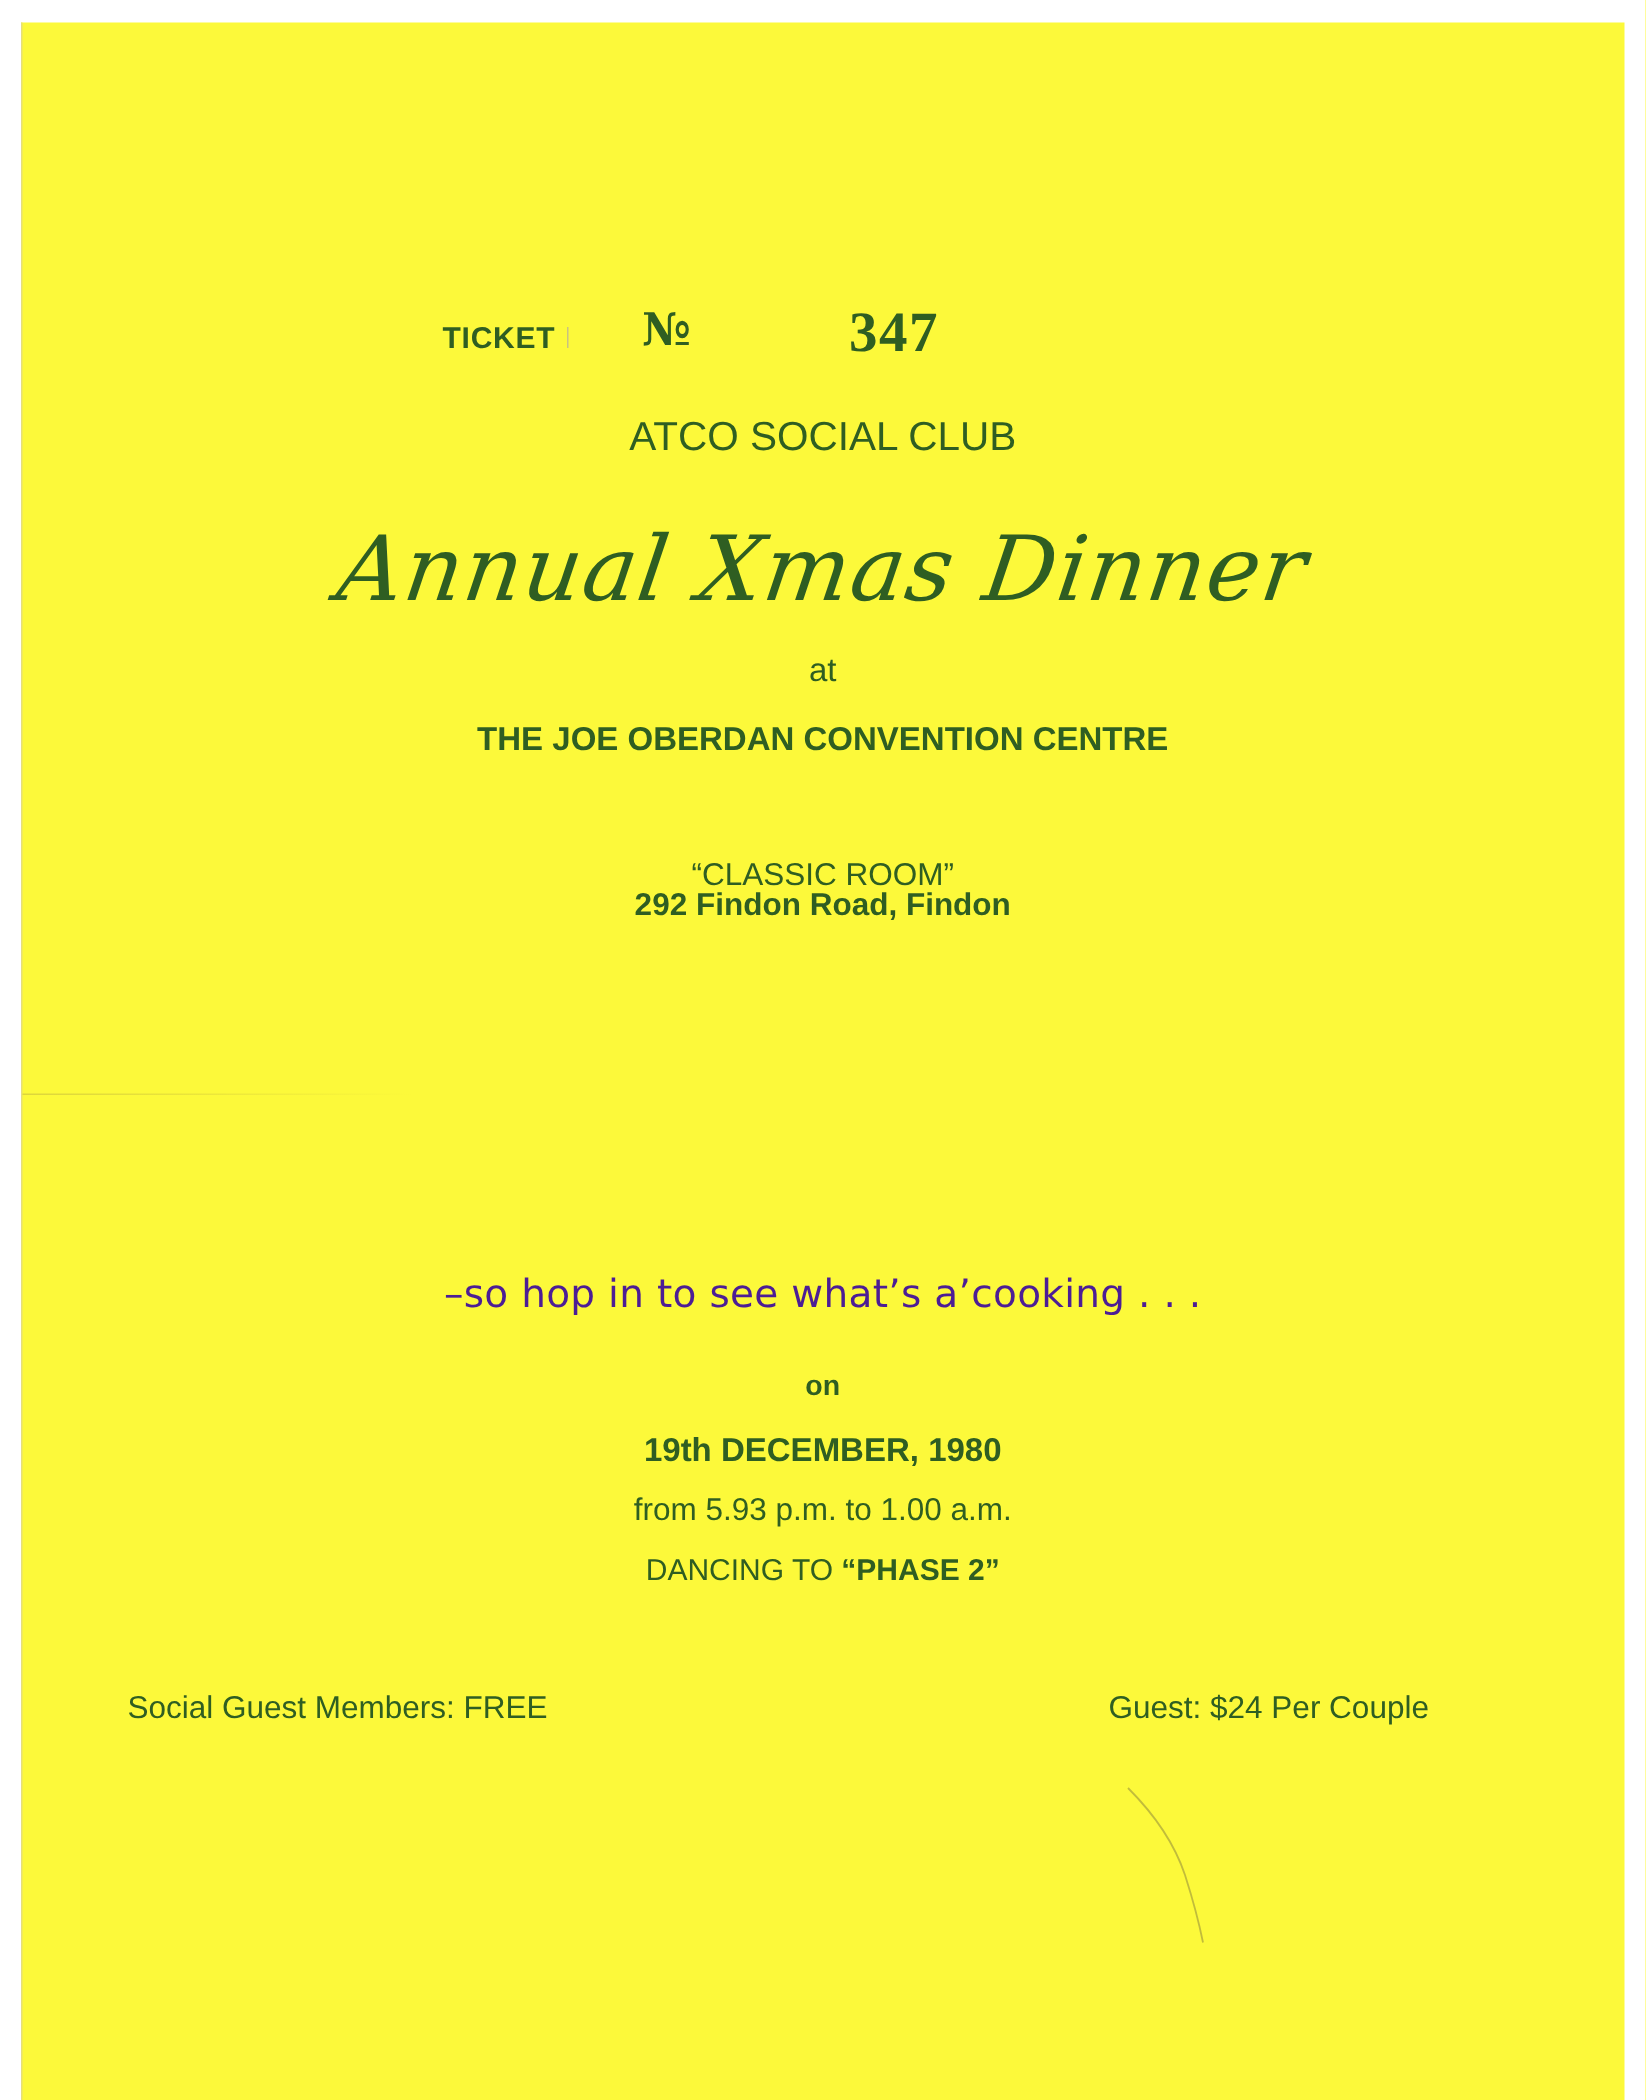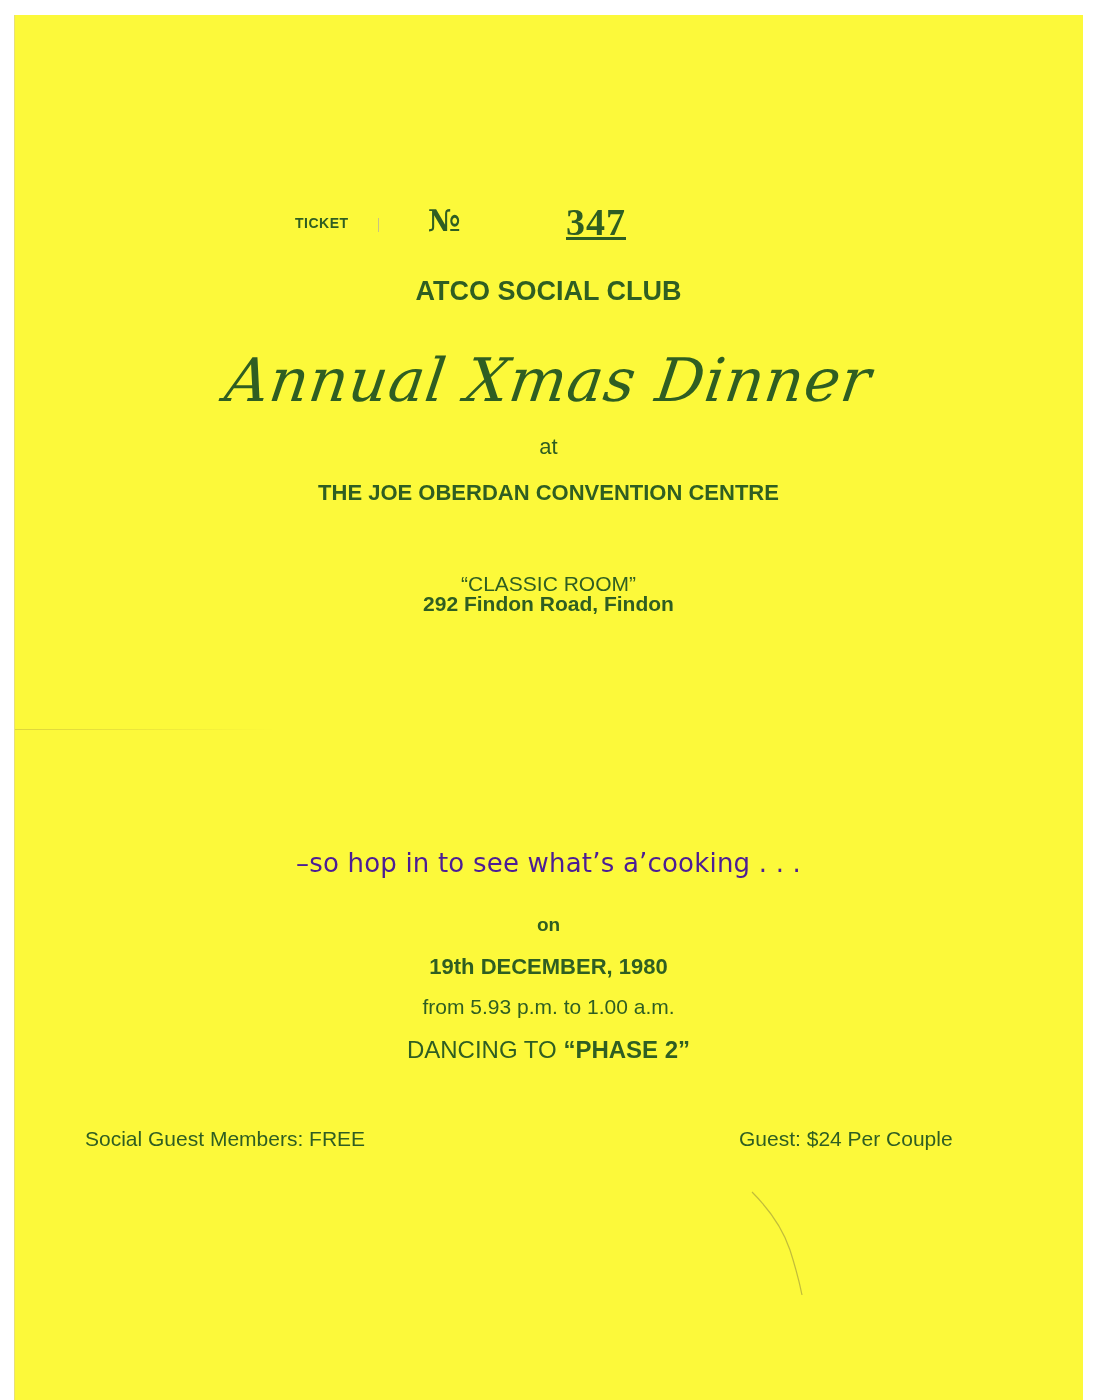--- a/index.html
+++ b/index.html
@@ -39,21 +39,21 @@
       position: absolute;
       top: 200px;
       left: 290px;
       height: 50px;
     }
     .ticket-label {
       position: absolute;
       left: 5px;
       top: 15px;
       font-weight: bold;
-      font-size: 14px;
+      font-size: 20px;
       letter-spacing: 0.5px;
       color: #2f5e22;
     }
     .ticket-sep {
       position: absolute;
       left: 88px;
       top: 18px;
       width: 1px;
       height: 14px;
       background: #c9c380;
@@ -69,25 +69,24 @@
     }
     .ticket-number {
       position: absolute;
       left: 276px;
       top: 0px;
       font-family: "Liberation Serif", serif;
       font-weight: bold;
       font-size: 38px;
       color: #2f5e22;
       letter-spacing: 1px;
-      text-decoration: underline;
     }
     .club {
       top: 276px;
-      font-weight: bold;
+      font-weight: normal;
       font-size: 27px;
     }
     .title-script {
       top: 345px;
       font-family: "DejaVu Serif", serif;
       font-style: italic;
       font-size: 60px;
       letter-spacing: 1px;
       transform: skewX(-8deg);
     }
@@ -126,21 +125,21 @@
       top: 954px;
       font-weight: bold;
       font-size: 22px;
     }
     .time {
       top: 995px;
       font-size: 21px;
     }
     .dancing {
       top: 1036px;
-      font-size: 24px;
+      font-size: 20px;
     }
     .dancing b { font-weight: bold; }
     .members {
       left: 85px;
       top: 1127px;
       font-size: 21px;
     }
     .guest {
       left: 739px;
       top: 1127px;

